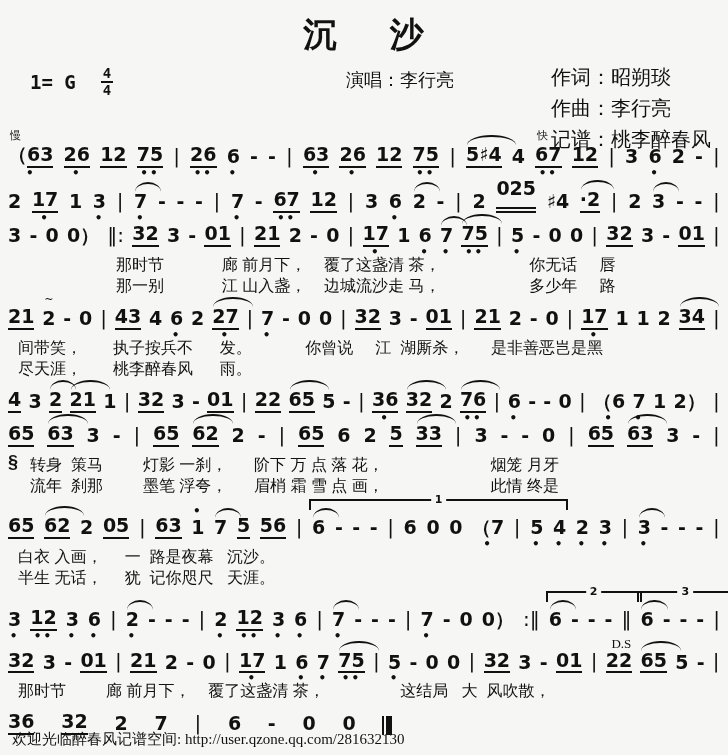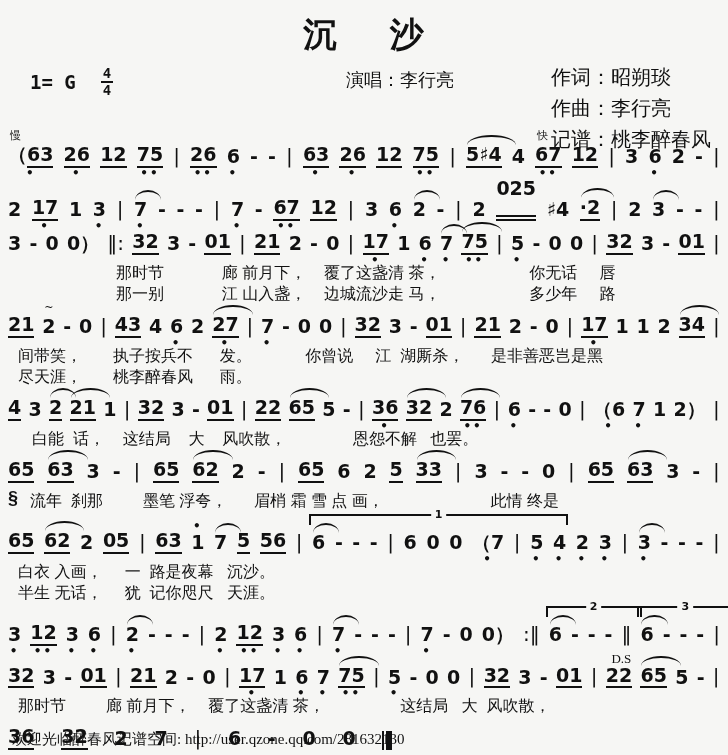--- a/index.html
+++ b/index.html
@@ -17,21 +17,21 @@
   .singer{position:absolute;left:338px;top:10px;font-size:18px}
   .credits{position:absolute;left:543px;top:4px;font-size:20px;line-height:1.55}
   #systems{margin-top:2px}
   .system{position:relative;margin-bottom:1px}
   .notes-row{display:flex;justify-content:space-between;align-items:flex-end;
              font-family:"DejaVu Sans","Liberation Sans",sans-serif;font-weight:bold;
              font-size:19px;line-height:1.05;margin:11px 0 7px}
   .token{position:relative;white-space:pre}
   .num{display:inline-block;padding-bottom:1px}
   .num.u1{border-bottom:2px solid #111}
-  .num.u2{border-bottom:6px double #111;padding-bottom:16px}
+  .num.u2{border-bottom:6px double #111;padding-bottom:8px}
   .aff{display:inline-block}
   .bar-tok .num{font-weight:normal;font-size:20px}
   .dots{position:absolute;left:0;width:100%;text-align:center;font-size:12px;
         line-height:5px;letter-spacing:2px;font-weight:bold}
   .dots.lo{bottom:-8px}
   .dots.hi{top:-9px}
   .mark{position:absolute;top:-15px;left:2px;font-size:11px;font-weight:normal;white-space:nowrap}
   .below{position:absolute;bottom:-20px;left:-10px;font-size:13px;font-weight:normal;
          font-family:"Liberation Serif","DejaVu Serif",serif;white-space:nowrap}
   .arc{position:absolute;top:-10px;left:1px;right:-14px;height:8px;
@@ -244,21 +244,20 @@
           <div class="token"><span class="num">-</span></div>
           <div class="token"><span class="num">-</span></div>
           <div class="token"><span class="num">0</span></div>
           <div class="token bar-tok"><span class="num">|</span></div>
           <div class="token"><span class="aff">（</span><span class="num">6</span><div class="dots lo">•</div></div>
           <div class="token"><span class="num">7</span><div class="dots lo">•</div></div>
           <div class="token"><span class="num">1</span></div>
           <div class="token"><span class="num">2</span><span class="aff">）</span></div>
           <div class="token bar-tok"><span class="num">|</span></div>
         </div>
-        <div class="lyrics-row">白能  话，    这结局    大    风吹散，               恩怨不解   也罢。</div>
       </div>
       <div class="system">
         <div class="notes-row">
           <div class="token"><span class="num u1">65</span></div>
           <div class="token"><span class="num u1">63</span><div class="arc"></div></div>
           <div class="token"><span class="num">3</span></div>
           <div class="token"><span class="num">-</span></div>
           <div class="token bar-tok"><span class="num">|</span></div>
           <div class="token"><span class="num u1">65</span></div>
           <div class="token"><span class="num u1">62</span><div class="arc"></div></div>
@@ -275,20 +274,21 @@
           <div class="token"><span class="num">-</span></div>
           <div class="token"><span class="num">-</span></div>
           <div class="token"><span class="num">0</span></div>
           <div class="token bar-tok"><span class="num">|</span></div>
           <div class="token"><span class="num u1">65</span></div>
           <div class="token"><span class="num u1">63</span><div class="arc"></div></div>
           <div class="token"><span class="num">3</span></div>
           <div class="token"><span class="num">-</span></div>
           <div class="token bar-tok"><span class="num">|</span></div>
         </div>
+        <div class="lyrics-row">转身  策马         灯影 一刹，      阶下 万 点 落 花，                        烟笼 月牙</div>
         <div class="lyrics-row">流年  刹那         墨笔 浮夸，      眉梢 霜 雪 点 画，                        此情 终是</div>
         <div class="segno">§</div>
       </div>
       <div class="system">
         <div class="notes-row">
           <div class="token"><span class="num u1">65</span></div>
           <div class="token"><span class="num u1">62</span><div class="arc"></div></div>
           <div class="token"><span class="num">2</span></div>
           <div class="token"><span class="num u1">05</span></div>
           <div class="token bar-tok"><span class="num">|</span></div>

